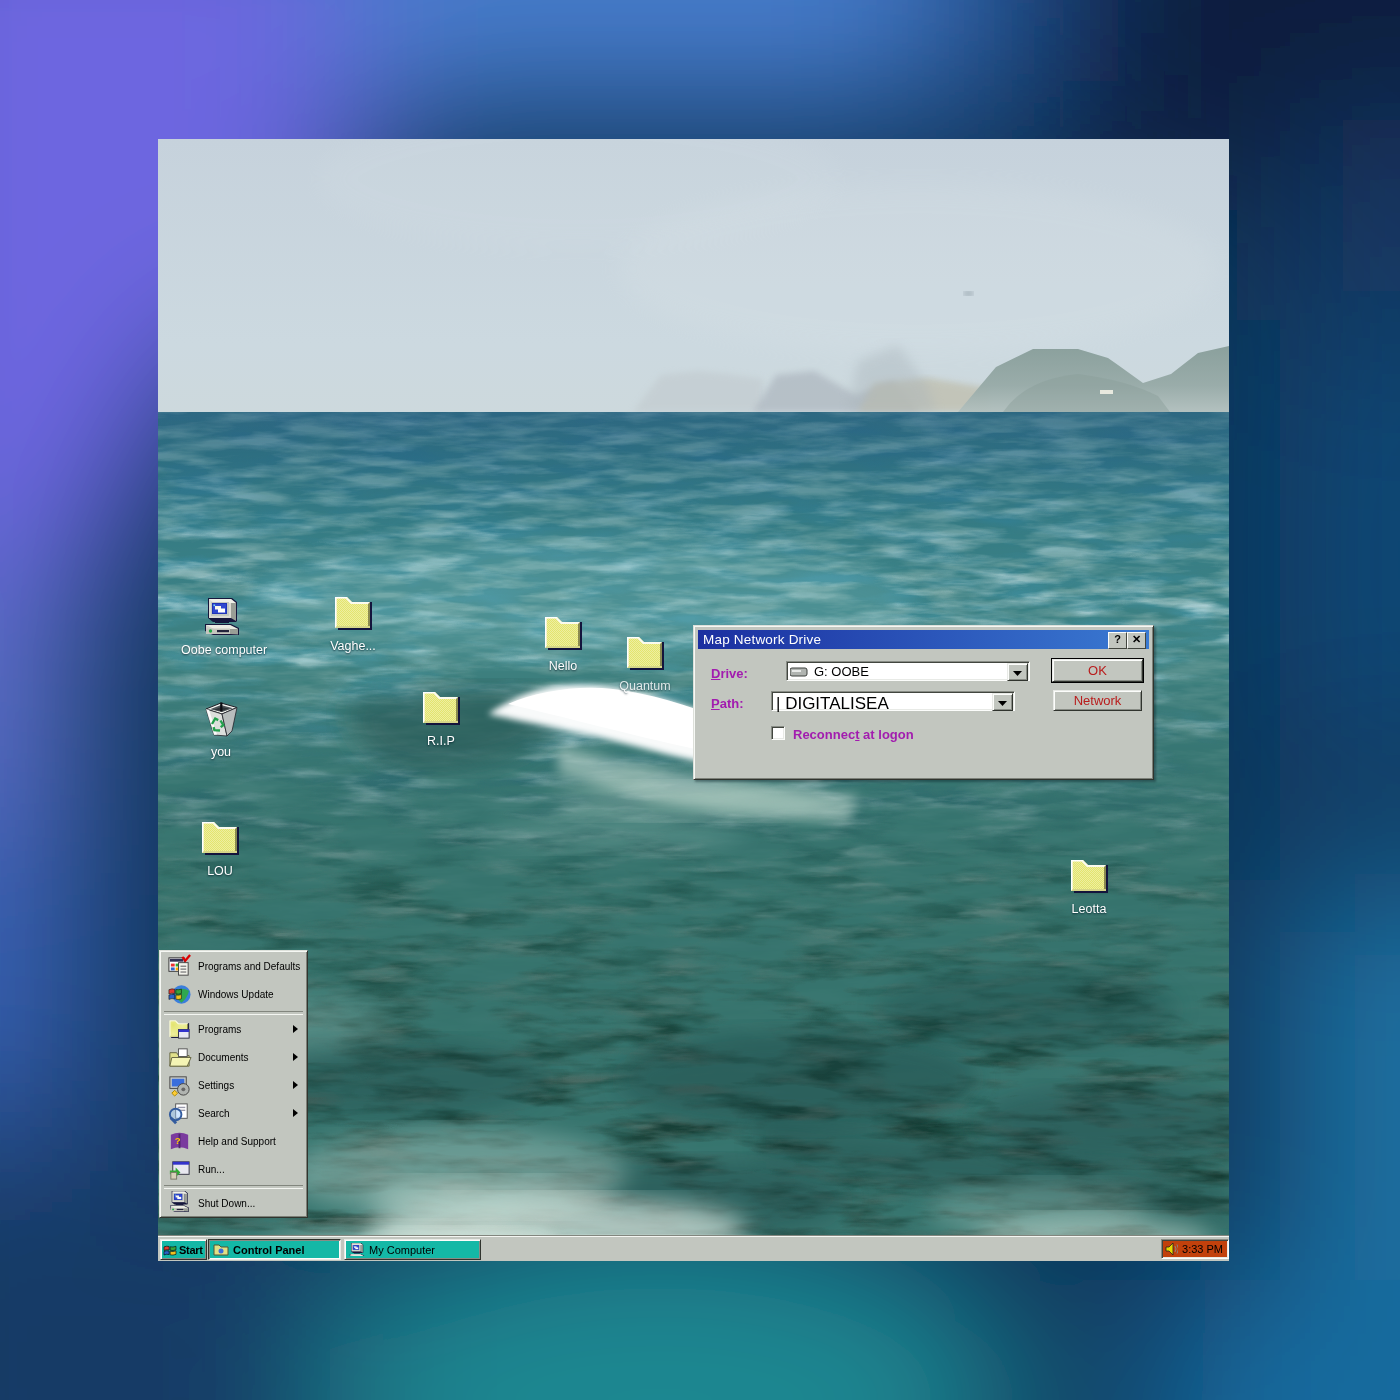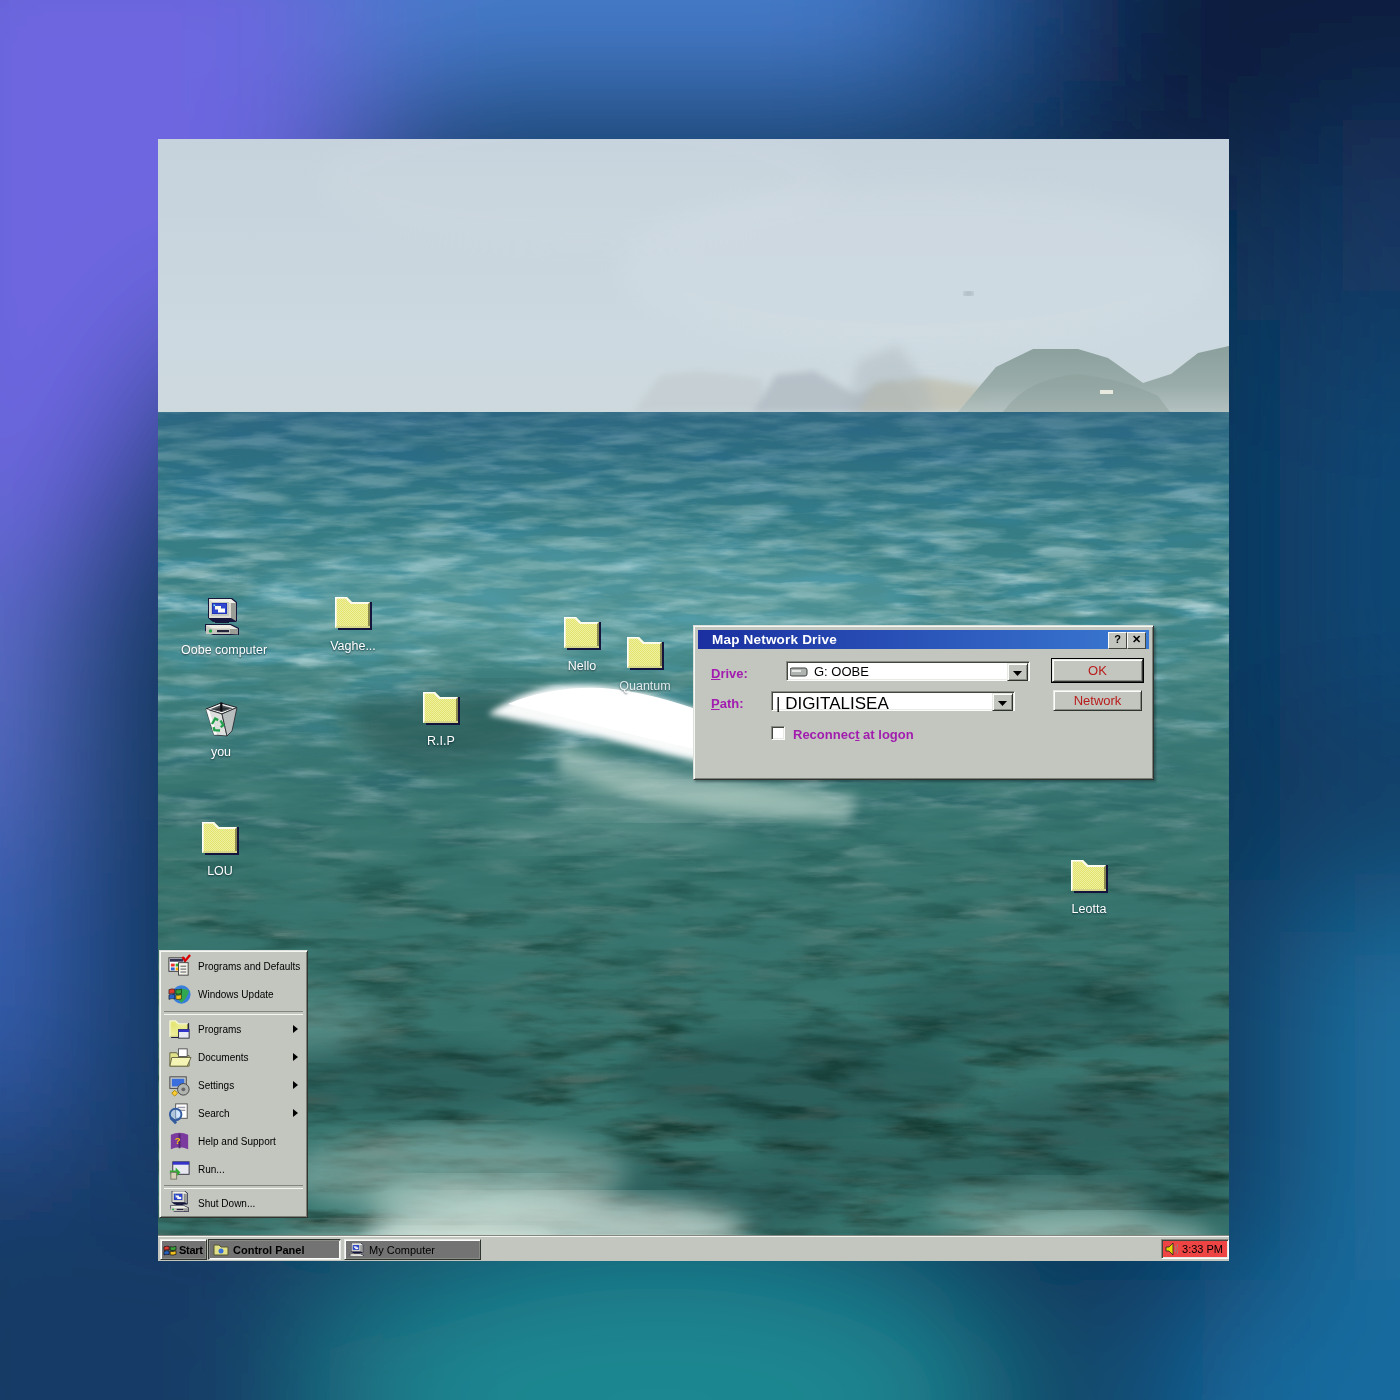--- a/index.html
+++ b/index.html
@@ -8,48 +8,48 @@
   font-family:"Liberation Sans", sans-serif;
   background-color:#0e3459;
 }
 #bg{position:absolute;left:0;top:0;width:1400px;height:1400px;}
 #desk{position:absolute;left:158px;top:139px;width:1071px;height:1121px;background:#35808f;z-index:2;}
 #wall{position:absolute;left:0;top:0;}
 .icon{position:absolute;width:80px;text-align:center;}
 .icon .img{display:block;margin:0 auto;}
 .icon .lbl{display:block;margin-top:8px;color:#ffffff;font-size:12.5px;line-height:13px;white-space:nowrap;
   text-shadow:0 1px 2px rgba(0,30,40,.85);}
-.sunken{background:#ef4444;border:1px solid;border-color:#888c85 #fcfdfb #fcfdfb #888c85;box-shadow:inset 1px 1px 0 #42463f, inset -1px -1px 0 #e8eae6;}
+.sunken{background:#c2410c;border:1px solid;border-color:#888c85 #fcfdfb #fcfdfb #888c85;box-shadow:inset 1px 1px 0 #42463f, inset -1px -1px 0 #e8eae6;}
 .field{background:#fff;border:1px solid;border-color:#888c85 #fcfdfb #fcfdfb #888c85;box-shadow:inset 1px 1px 0 #42463f, inset -1px -1px 0 #e8eae6;}
 
 #dlg{position:absolute;left:535px;top:486px;width:459px;height:153px;
   background:#c2c6bf;border:1px solid;border-color:#dde0da #30342e #30342e #dde0da;
   box-shadow:inset 1px 1px 0 #f6f8f4, inset -1px -1px 0 #7c8078, 2px 2px 2px rgba(0,20,30,.35);}
 #dlg .tbar{position:absolute;left:4px;top:4px;right:4px;height:19px;
   background:linear-gradient(to right,#1b2fa0,#3a7ad2);display:flex;align-items:center;}
-#dlg .tbar .t{color:#fff;font-weight:bold;font-size:13.5px;padding-left:14px;letter-spacing:.2px;}
+#dlg .tbar .t{color:#fff;font-weight:normal;font-size:13.5px;padding-left:5px;letter-spacing:.2px;}
 .tbtn{position:absolute;top:2px;width:17px;height:15px;background:#c2c6bf;
   border:1px solid;border-color:#fcfdfb #42463f #42463f #fcfdfb;
   font-size:11px;font-weight:bold;color:#000;text-align:center;line-height:13px;}
 .row{position:absolute;left:17px;font-size:13px;color:#a21caf;font-weight:bold;}
 .btn{position:absolute;background:#c2c6bf;border:1px solid;border-color:#e8eae6 #30342e #30342e #e8eae6;
   box-shadow:inset 1px 1px 0 #fcfdfb, inset -1px -1px 0 #888c85;
   font-size:13px;color:#b91c1c;text-align:center;font-family:"Liberation Sans", sans-serif;}
 
 #smenu{position:absolute;left:1px;top:811px;width:147px;height:266px;
   background:#c2c6bf;border:1px solid;border-color:#dde0da #30342e #30342e #dde0da;
   box-shadow:inset 1px 1px 0 #f6f8f4, inset -1px -1px 0 #7c8078;}
 .mi{position:absolute;left:2px;right:2px;height:28px;display:flex;align-items:center;font-size:10px;color:#000;white-space:nowrap;}
 .mi .ic{width:25px;height:25px;margin-left:5px;margin-right:6px;flex:0 0 auto;}
 .mi .arr{position:absolute;right:7px;top:50%;margin-top:-4px;width:0;height:0;
   border-left:5px solid #000;border-top:4px solid transparent;border-bottom:4px solid transparent;}
 .msep{position:absolute;left:4px;right:4px;height:2px;border-top:1px solid #82867e;border-bottom:1px solid #f4f6f2;}
 
 #tbar{position:absolute;left:0;top:1097px;width:1071px;height:24px;background:#c2c6bf;border-top:1px solid #f4f6f2;box-shadow:0 -1px 0 #82867e;}
-.tkb{position:absolute;top:2px;height:19px;background:#737373;font-size:11px;color:#000;display:flex;align-items:center;
+.tkb{position:absolute;top:2px;height:19px;background:#14b8a6;font-size:11px;color:#000;display:flex;align-items:center;
   border:1px solid;border-color:#e8eae6 #30342e #30342e #e8eae6;box-shadow:inset 1px 1px 0 #fcfdfb, inset -1px -1px 0 #888c85;}
 </style>
 </head>
 <body>
 <svg id="bg" width="1400" height="1400" viewBox="0 0 1400 1400">
   <defs>
     <filter id="bgb" x="-15%" y="-15%" width="130%" height="130%">
         <feGaussianBlur stdDeviation="80"></feGaussianBlur>
       </filter>
   </defs>
@@ -250,21 +250,21 @@
         <use href="#mycomp"></use>
       </svg>
       <span class="lbl">Oobe computer</span>
     </div>
   <div class="icon" style="left:155px;top:455px">
       <svg class="img" width="42" height="38" viewBox="0 0 42 38">
         <use href="#folder"></use>
       </svg>
       <span class="lbl">Vaghe...</span>
     </div>
-  <div class="icon" style="left:384px;top:475px">
+  <div class="icon" style="left:365px;top:475px">
       <svg class="img" width="42" height="38" viewBox="0 0 42 38">
         <use href="#folder"></use>
       </svg>
       <span class="lbl">Nello</span>
     </div>
   <div class="icon" style="left:447px;top:495px">
       <svg class="img" width="42" height="38" viewBox="0 0 42 38">
         <use href="#folder"></use>
       </svg>
       <span class="lbl" style="opacity:.8">Quantum</span>

